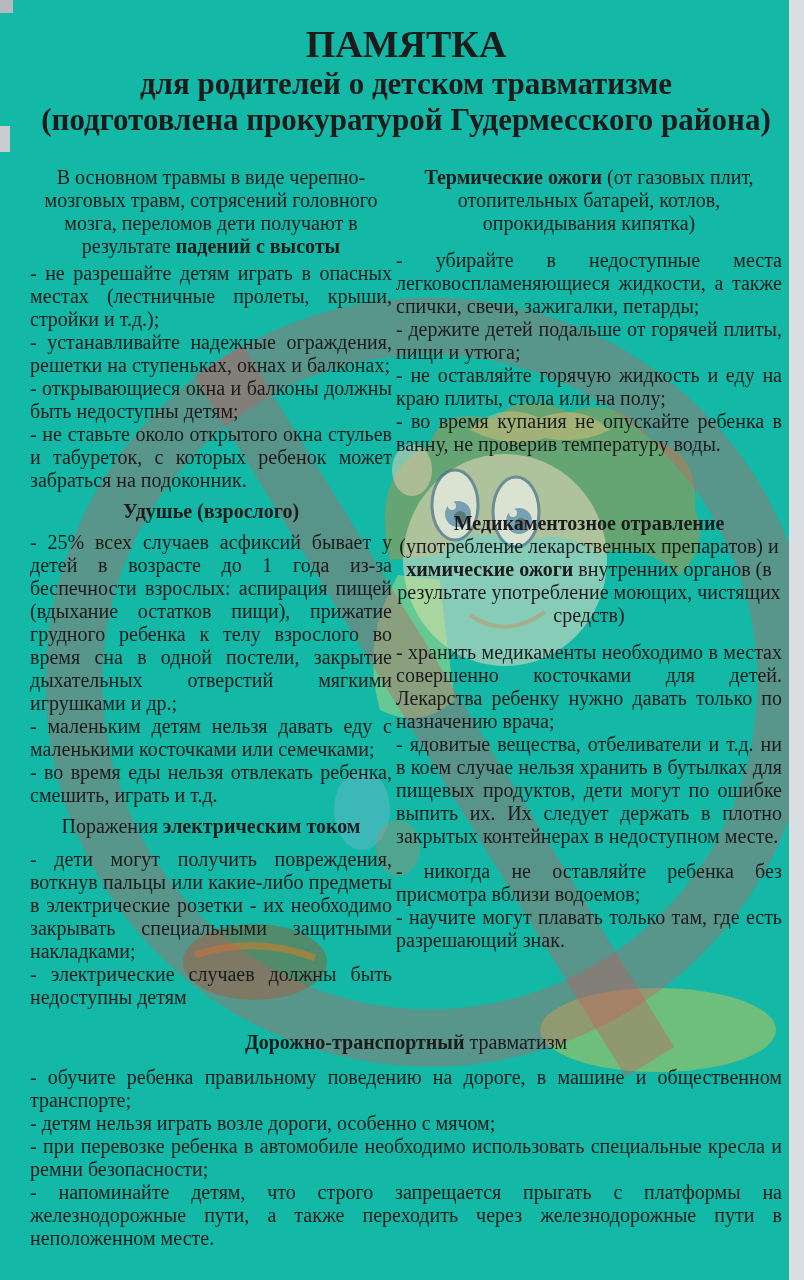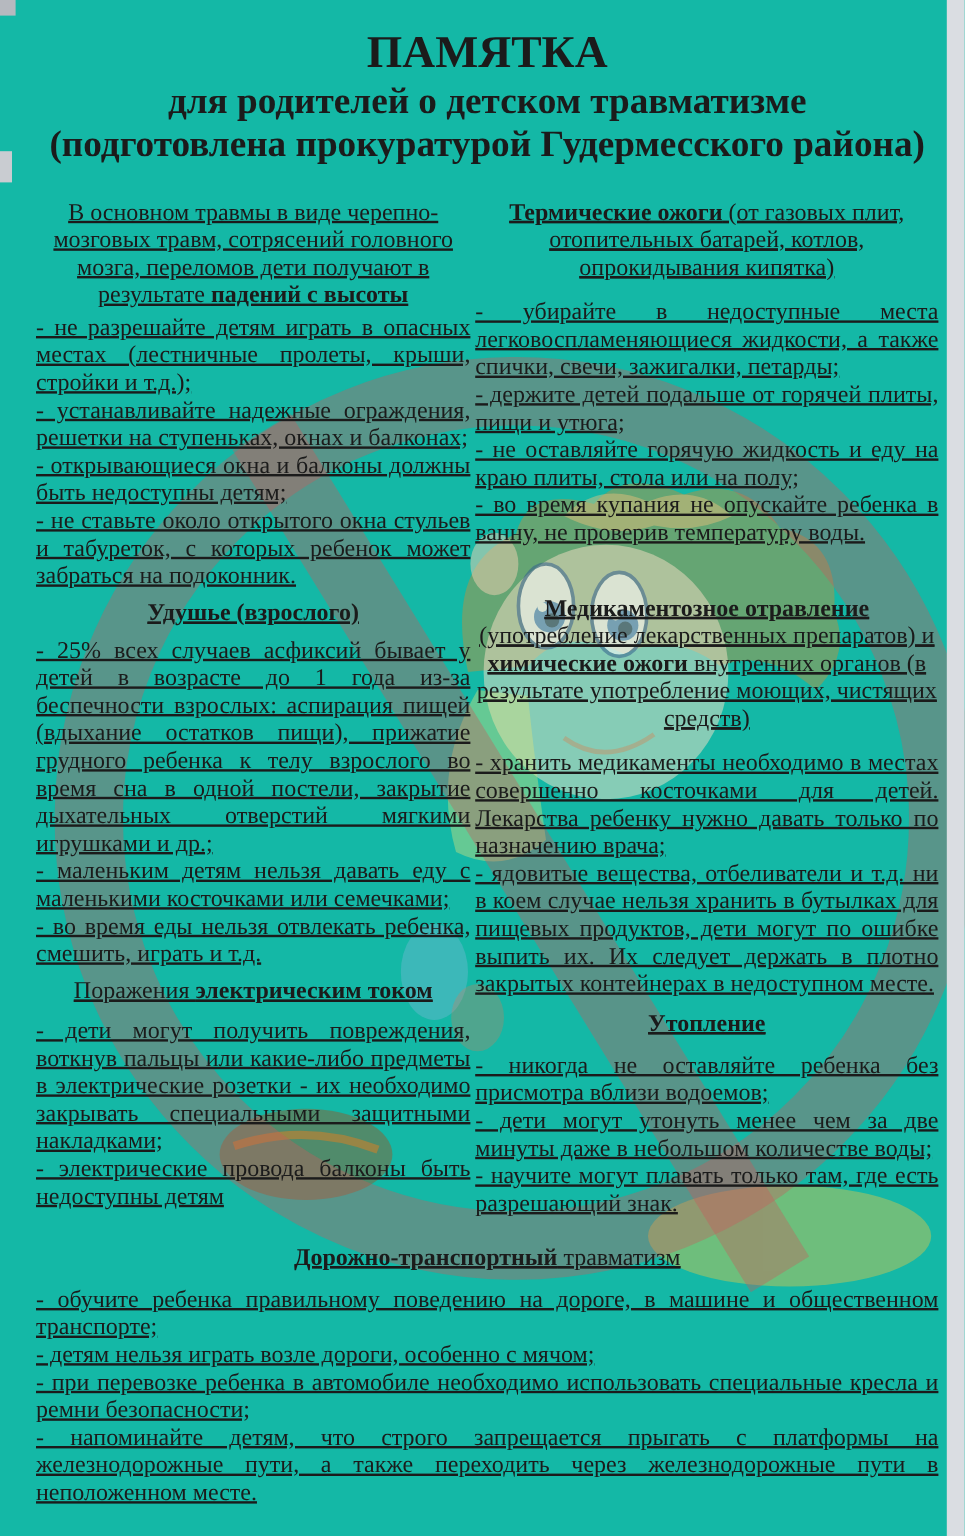--- a/index.html
+++ b/index.html
@@ -31,32 +31,32 @@
 
   header { text-align:center; }
   .title   { font-size:38px; font-weight:bold; line-height:44px; margin:8px 0 0 0; }
   .subtitle{ font-size:31px; font-weight:bold; line-height:36px; margin:0; }
 
   .columns { display:flex; gap:4px; margin-top:28px; }
   .col-left  { width:362px; flex:none; }
   .col-right { width:386px; flex:none; }
 
   p, h3 { margin:0; }
-  .body-text { font-size:20px; line-height:23px;text-decoration:underline; }
+  .body-text { font-size:20px; line-height:23px; }
   .bullet  { text-align:justify; }
   .heading { text-align:center; font-weight:bold; }
   .heading .regular { font-weight:normal; }
   .intro   { text-align:center; }
 
   .mt8  { margin-top:8px; }
   .mt10 { margin-top:10px; }
   .mt12 { margin-top:12px; }
   .mt14 { margin-top:14px; }
   .mt16 { margin-top:4px; }
-  .mt40 { margin-top:40px; }
+  .mt40 { margin-top:56px; }
 
   .bottom-section { margin-top:22px; }
 </style>
 </head>
 <body>
 
 <div class="page">
 
   <svg class="watermark" viewBox="0 0 804 1280" xmlns="http://www.w3.org/2000/svg" aria-hidden="true">
     <g>
@@ -125,46 +125,44 @@
         <div class="mt8">
           <p class="bullet">- 25% всех случаев асфиксий бывает у детей в возрасте до 1 года из-за беспечности взрослых: аспирация пищей (вдыхание остатков пищи), прижатие грудного ребенка к телу взрослого во время сна в одной постели, закрытие дыхательных отверстий мягкими игрушками и др.;</p>
           <p class="bullet">- маленьким детям нельзя давать еду с маленькими косточками или семечками;</p>
           <p class="bullet">- во время еды нельзя отвлекать ребенка, смешить, играть и т.д.</p>
         </div>
 
         <h3 class="heading body-text mt8"><span class="regular">Поражения </span><b>электрическим током</b></h3>
 
         <div class="mt10">
           <p class="bullet">- дети могут получить повреждения, воткнув пальцы или какие-либо предметы в электрические розетки - их необходимо закрывать специальными защитными накладками;</p>
-          <p class="bullet">- электрические провода балконы быть недоступны детям</p>
+          <p class="bullet">- электрические случаев должны быть недоступны детям</p>
         </div>
       </section>
 
       <section class="col-right body-text">
         <h3 class="heading body-text"><b>Термические ожоги</b><span class="regular"> (от газовых плит, отопительных батарей, котлов, опрокидывания кипятка)</span></h3>
 
         <div class="mt14">
           <p class="bullet">- убирайте в недоступные места легковоспламеняющиеся жидкости, а также спички, свечи, зажигалки, петарды;</p>
           <p class="bullet">- держите детей подальше от горячей плиты, пищи и утюга;</p>
           <p class="bullet">- не оставляйте горячую жидкость и еду на краю плиты, стола или на полу;</p>
           <p class="bullet">- во время купания не опускайте ребенка в ванну, не проверив температуру воды.</p>
         </div>
 
         <h3 class="heading body-text mt40"><b>Медикаментозное отравление</b><span class="regular"> (употребление лекарственных препаратов) и </span><b>химические ожоги</b><span class="regular"> внутренних органов (в результате употребление моющих, чистящих средств)</span></h3>
 
         <div class="mt14">
           <p class="bullet">- хранить медикаменты необходимо в местах совершенно косточками для детей. Лекарства ребенку нужно давать только по назначению врача;</p>
           <p class="bullet">- ядовитые вещества, отбеливатели и т.д. ни в коем случае нельзя хранить в бутылках для пищевых продуктов, дети могут по ошибке выпить их. Их следует держать в плотно закрытых контейнерах в недоступном месте.</p>
         </div>
 
-        <h3 class="heading body-text mt10">Утопление</h3>
 
         <div class="mt12">
           <p class="bullet">- никогда не оставляйте ребенка без присмотра вблизи водоемов;</p>
-          <p class="bullet">- дети могут утонуть менее чем за две минуты даже в небольшом количестве воды;</p>
           <p class="bullet">- научите могут плавать только там, где есть разрешающий знак.</p>
         </div>
       </section>
     </div>
 
     <section class="bottom-section body-text">
       <h3 class="heading body-text"><b>Дорожно-транспортный</b><span class="regular"> травматизм</span></h3>
 
       <div class="mt12">
         <p class="bullet">- обучите ребенка правильному поведению на дороге, в машине и общественном транспорте;</p>

